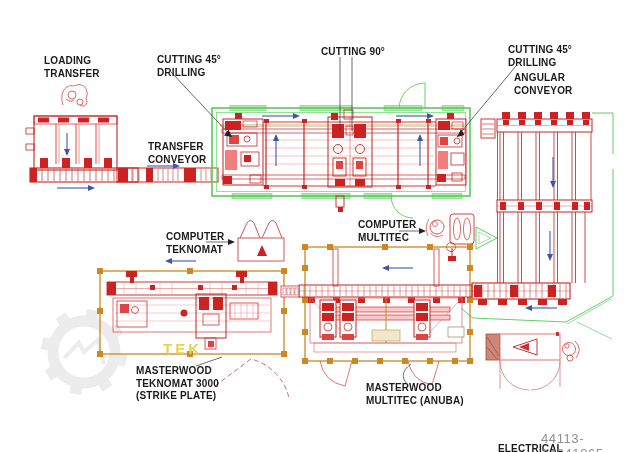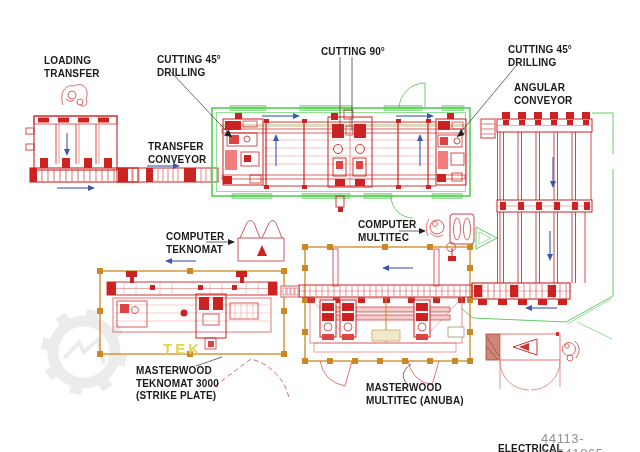--- a/index.html
+++ b/index.html
@@ -549,21 +549,21 @@
   </g>
 </svg>
 
   <div class="lbl" style="left:44px;top:55px;">LOADING
 TRANSFER</div>
   <div class="lbl" style="left:157px;top:54px;">CUTTING 45°
 DRILLING</div>
   <div class="lbl" style="left:321px;top:46px;">CUTTING 90°</div>
   <div class="lbl" style="left:508px;top:44px;">CUTTING 45°
 DRILLING</div>
-  <div class="lbl" style="left:514px;top:82px;">ANGULAR
+  <div class="lbl" style="left:514px;top:72px;">ANGULAR
 CONVEYOR</div>
   <div class="lbl" style="left:148px;top:141px;">TRANSFER
 CONVEYOR</div>
   <div class="lbl" style="left:166px;top:231px;">COMPUTER
 TEKNOMAT</div>
   <div class="lbl" style="left:358px;top:219px;">COMPUTER
 MULTITEC</div>
   <div class="lbl" style="left:136px;top:365px;">MASTERWOOD
 TEKNOMAT 3000
 (STRIKE PLATE)</div>

